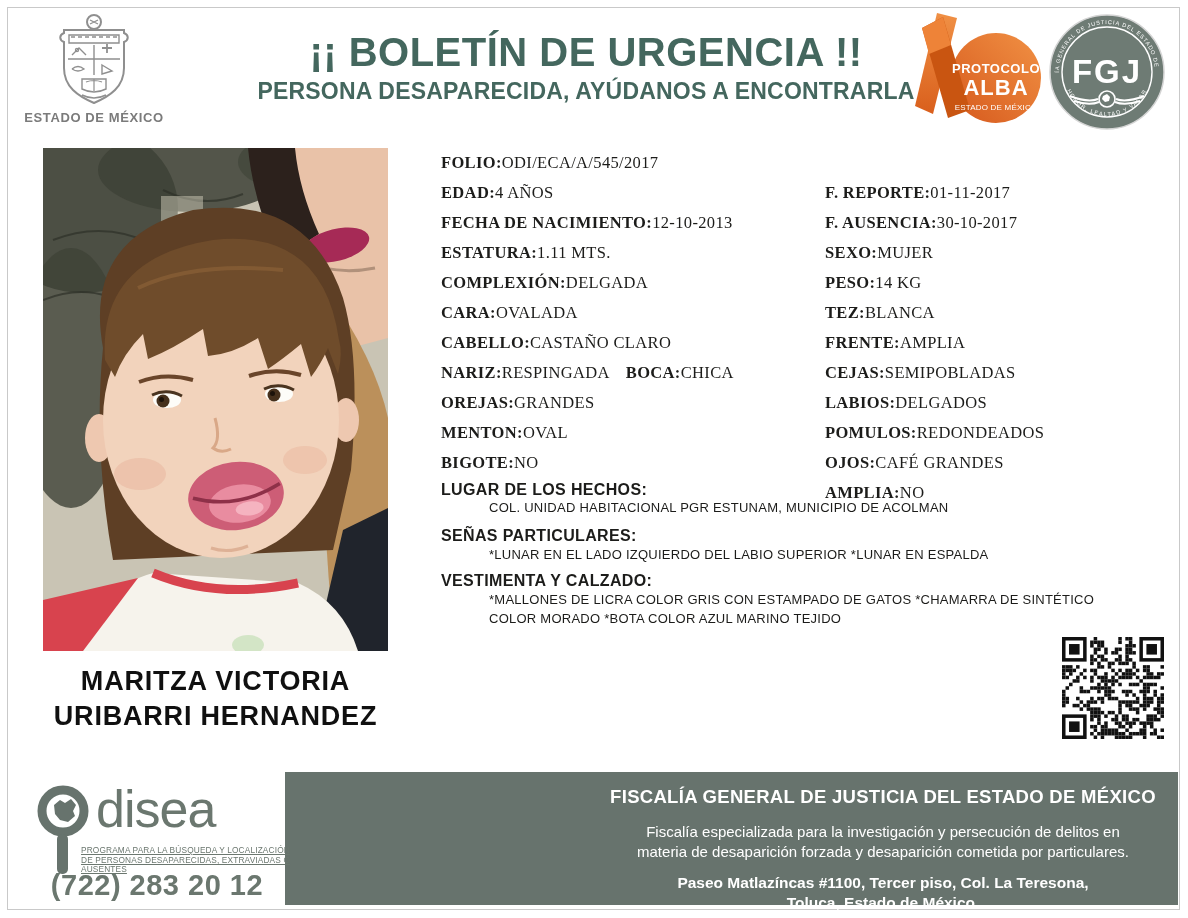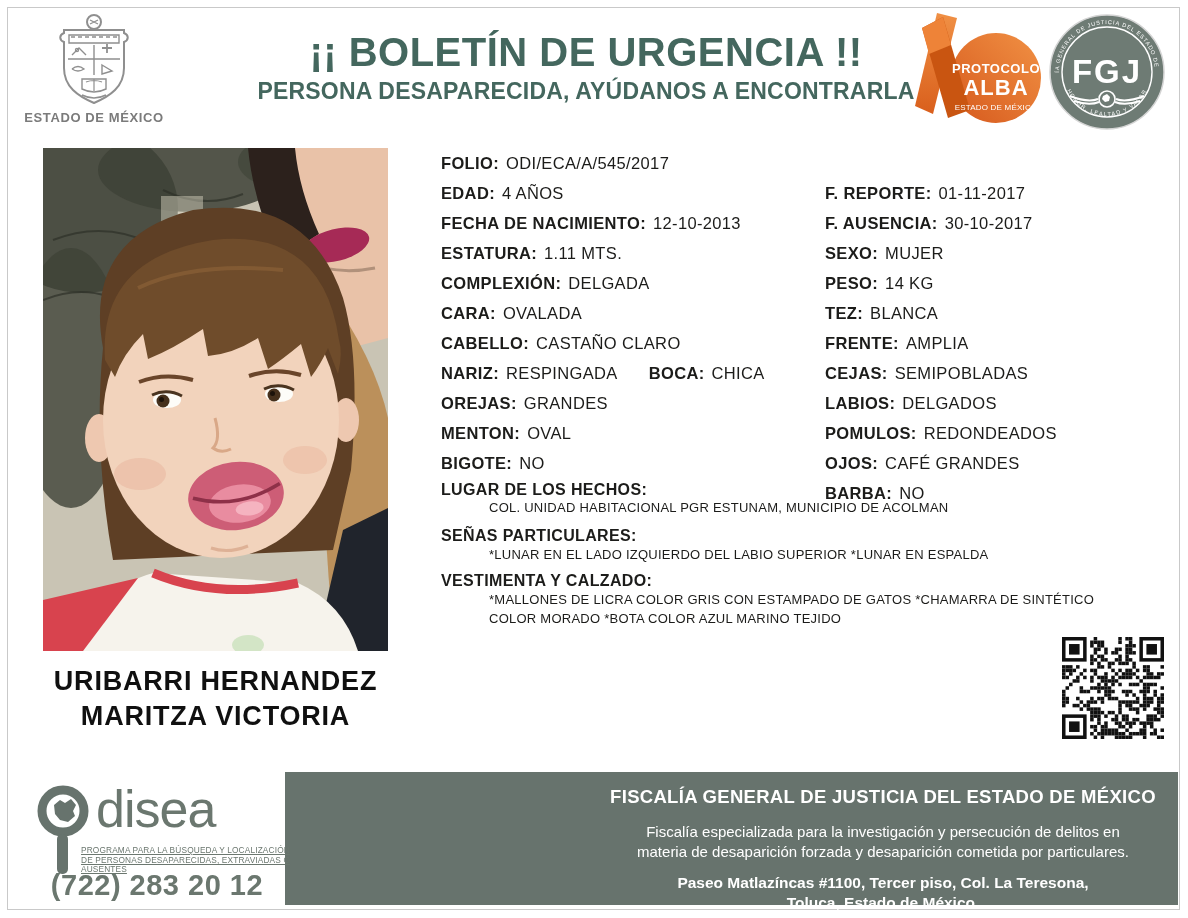--- a/index.html
+++ b/index.html
@@ -16,26 +16,26 @@
   .sub-title  { font-size:23px; font-weight:700; letter-spacing:.2px; margin-top:3px; }
   .alba-logo { position:absolute; left:910px; top:13px; }
   .fgj-logo  { position:absolute; left:1046px; top:11px; }
 
   
   .photo { position:absolute; left:43px; top:148px; width:345px; height:503px; overflow:hidden; background:#c9c4b4; }
   .name { position:absolute; left:28px; top:664px; width:375px; text-align:center;
           font-size:27px; font-weight:700; letter-spacing:.8px; color:#101010; line-height:35px; }
 
   
-  .lrow, .rrow { position:absolute; height:30px; display:flex; align-items:center; gap:7px;
-                 font-size:16.5px; letter-spacing:.35px; white-space:nowrap; }
+  .lrow, .rrow { position:absolute; height:30px; display:flex; align-items:center; 
+                 font-size:16.5px; letter-spacing:.35px; white-space:nowrap;font-family:Liberation Serif, serif; }
   .lrow { left:441px; }
   .rrow { left:825px; }
   .flabel { font-weight:700; }
-  .pair-gap { margin-left:24px; }
+  .pair-gap { margin-left:16px; }
   .sec-label { position:absolute; left:441px; font-size:16px; font-weight:700; letter-spacing:.35px; white-space:nowrap; }
   .sec-detail { position:absolute; left:471px; font-size:13px; letter-spacing:.25px; white-space:nowrap;margin-left:18px; }
 
   .qr { position:absolute; left:1062px; top:637px; width:102px; height:102px; background:#fff; }
 
   
   .graybox { position:absolute; left:285px; top:772px; width:893px; height:133px; background:#67736d; }
   .odisea-mag { position:absolute; left:36px; top:785px; }
   .odisea-word { position:absolute; left:96px; top:779px; font-size:52px; font-weight:400; color:#6b776f; letter-spacing:-1px; }
   .odisea-program { position:absolute; left:81px; top:846px; width:210px; font-size:8.3px; line-height:9.6px;
@@ -182,22 +182,22 @@
     </g>
     <path d="M168,400 Q185,406 205,398" stroke="#d8a98c" stroke-width="3" fill="none" opacity=".8"></path>
     <path d="M40,503 Q55,440 110,425 L255,435 Q300,455 315,503 Z" fill="#f6f3ec"></path>
     <path d="M110,425 Q175,452 255,435" stroke="#d8434e" stroke-width="9" fill="none"></path>
     <path d="M0,452 L95,430 L40,503 L0,503 Z" fill="#d8434e"></path>
     <ellipse cx="205" cy="497" rx="16" ry="10" fill="#cfe3c2" opacity=".9"></ellipse>
   </svg>
 </div>
 
 <div class="name">
+  <div>MARITZA VICTORIA</div>
   <div>URIBARRI HERNANDEZ</div>
-  <div>MARITZA VICTORIA</div>
 </div>
 
 <div class="lrow" style="top:148px">
     <span class="flabel">FOLIO:</span>
     <span>ODI/ECA/A/545/2017</span>
   </div>
 <div class="lrow" style="top:178px">
     <span class="flabel">EDAD:</span>
     <span>4 AÑOS</span>
   </div>
@@ -274,21 +274,21 @@
   </div>
 <div class="rrow" style="top:418px">
     <span class="flabel">POMULOS:</span>
     <span>REDONDEADOS</span>
   </div>
 <div class="rrow" style="top:448px">
     <span class="flabel">OJOS:</span>
     <span>CAFÉ GRANDES</span>
   </div>
 <div class="rrow" style="top:478px">
-    <span class="flabel">BARBA:</span>
+    <span class="flabel">AMPLIA:</span>
     <span>NO</span>
   </div>
 
 <div class="sec-label" style="top:481px">LUGAR DE LOS HECHOS:</div>
 <div class="sec-detail" style="top:500px">COL. UNIDAD HABITACIONAL PGR ESTUNAM, MUNICIPIO DE ACOLMAN</div>
 <div class="sec-label" style="top:527px">SEÑAS PARTICULARES:</div>
 <div class="sec-detail" style="top:547px">*LUNAR EN EL LADO IZQUIERDO DEL LABIO SUPERIOR  *LUNAR EN ESPALDA</div>
 <div class="sec-label" style="top:572px">VESTIMENTA Y CALZADO:</div>
 <div class="sec-detail" style="top:592px">*MALLONES DE LICRA COLOR GRIS CON ESTAMPADO DE GATOS *CHAMARRA DE SINTÉTICO</div>
 <div class="sec-detail" style="top:611px">COLOR MORADO *BOTA COLOR AZUL MARINO TEJIDO</div>

